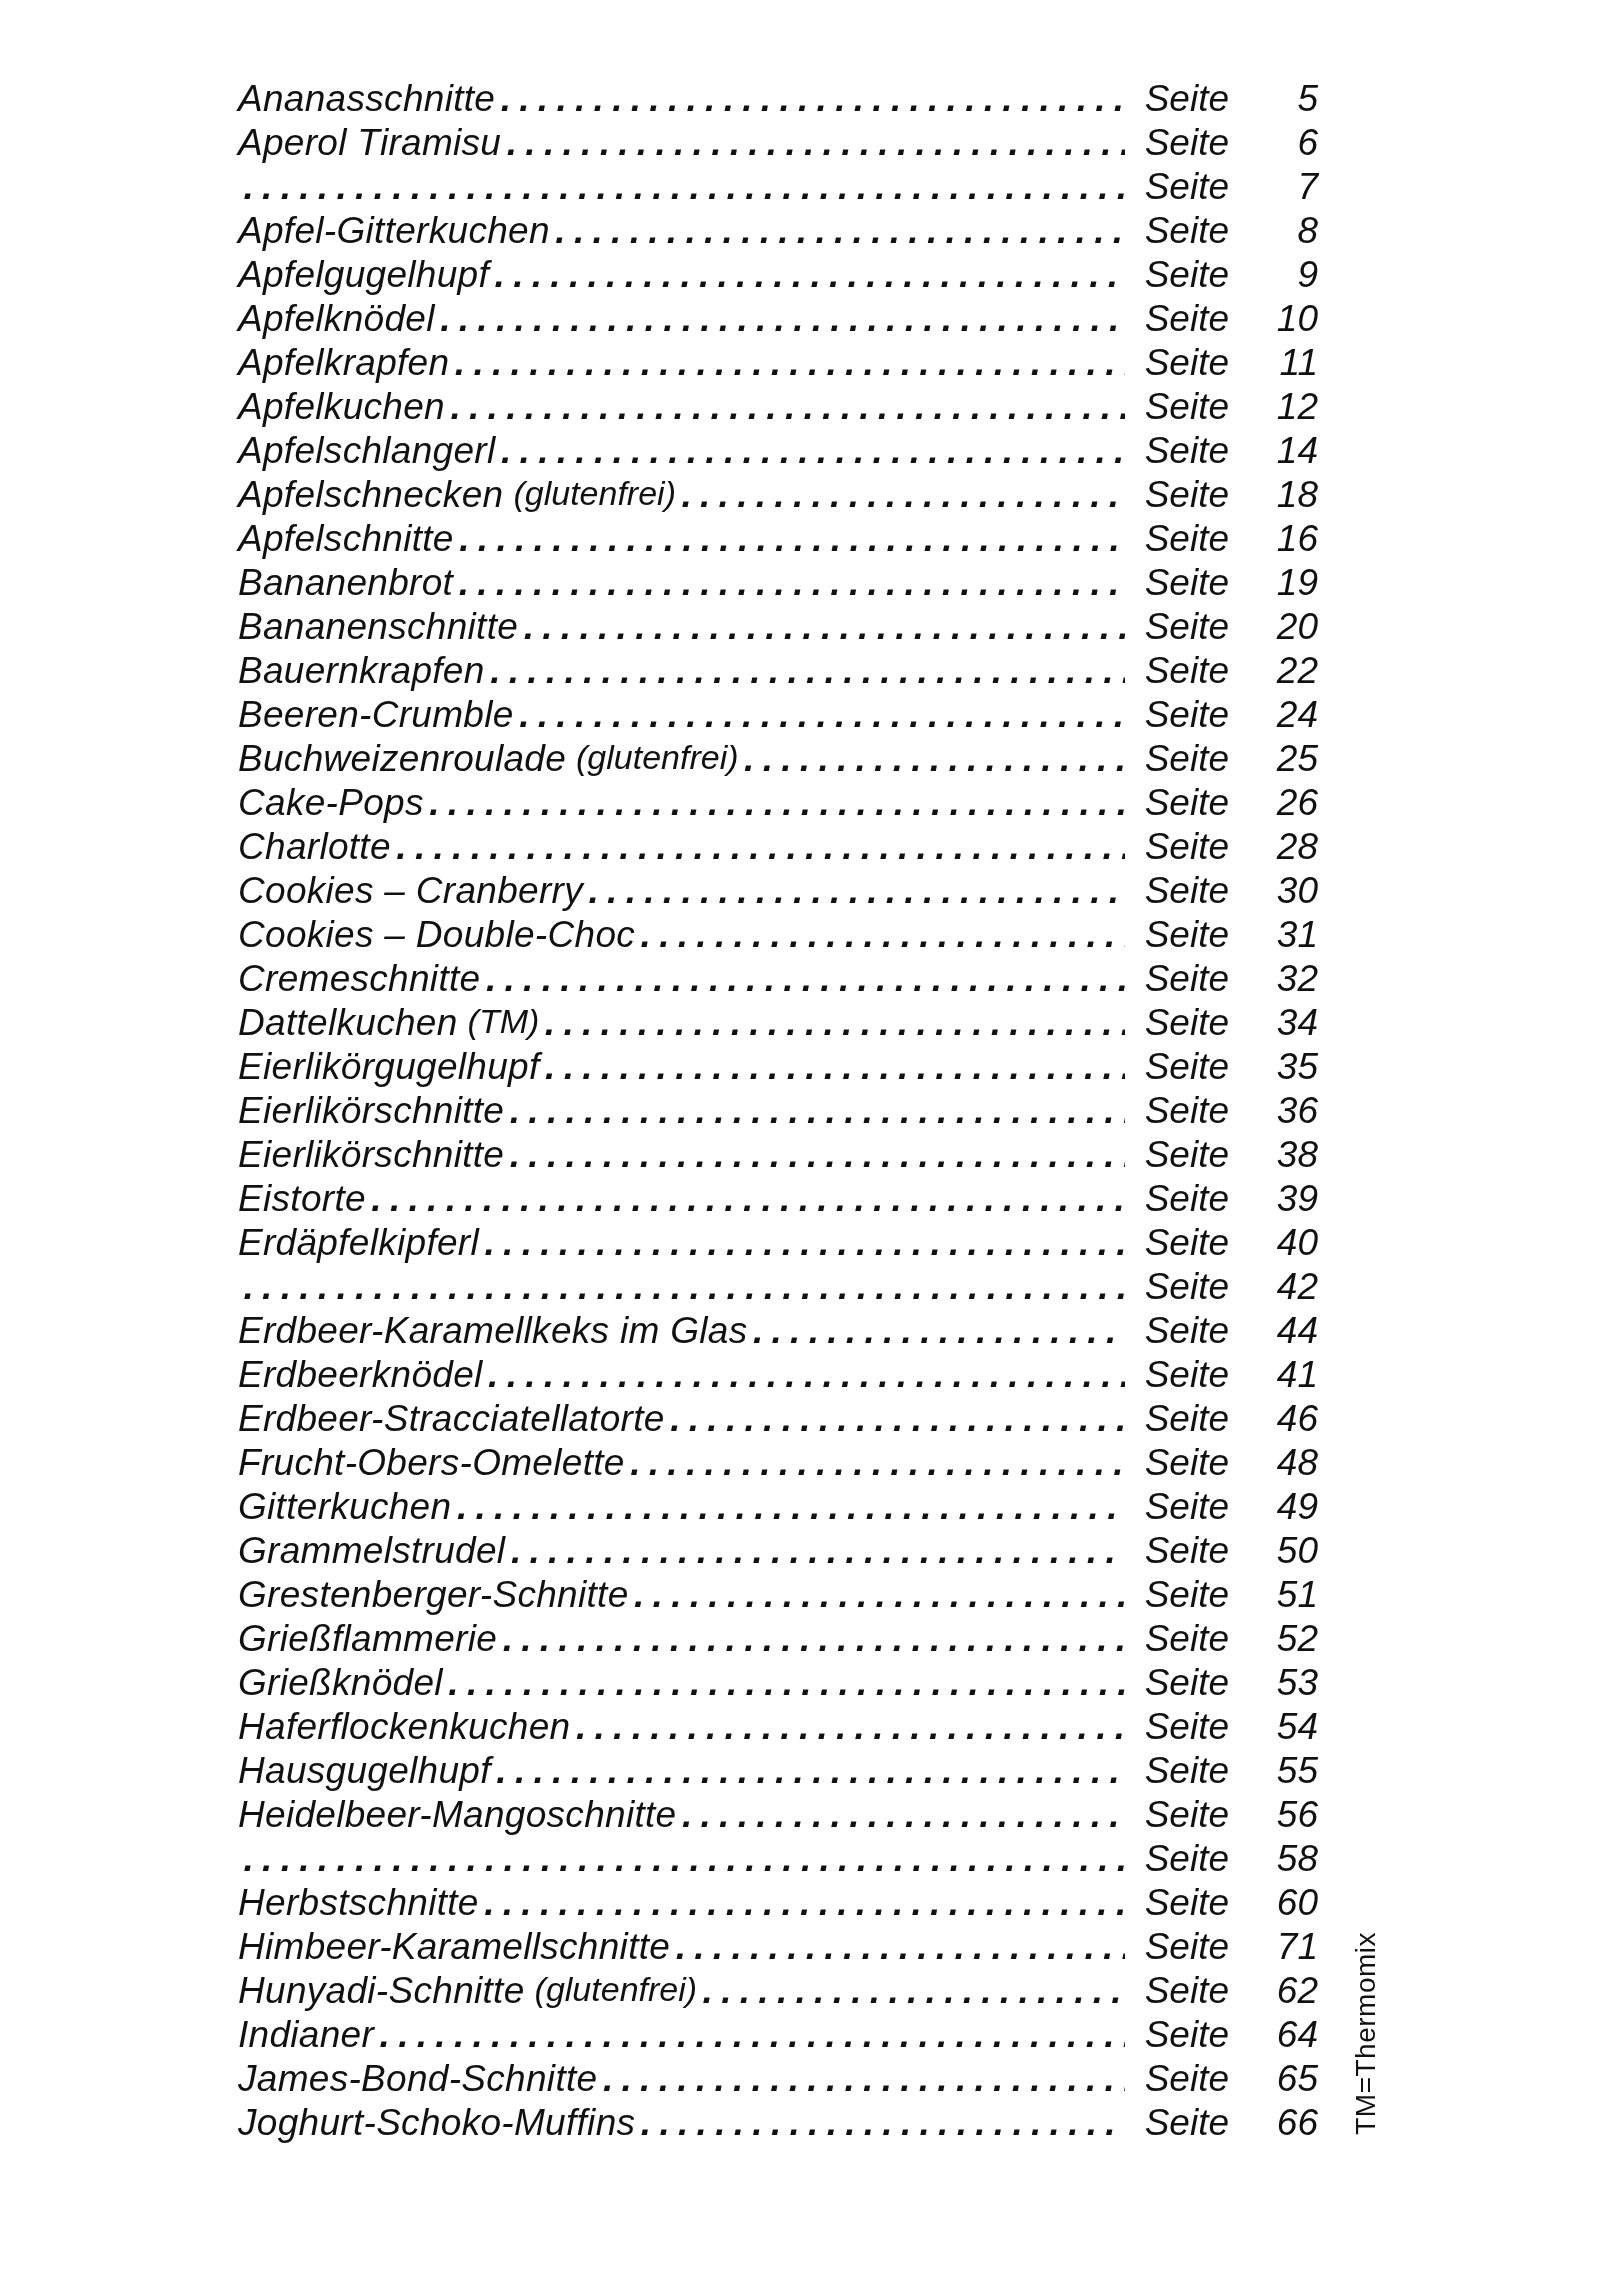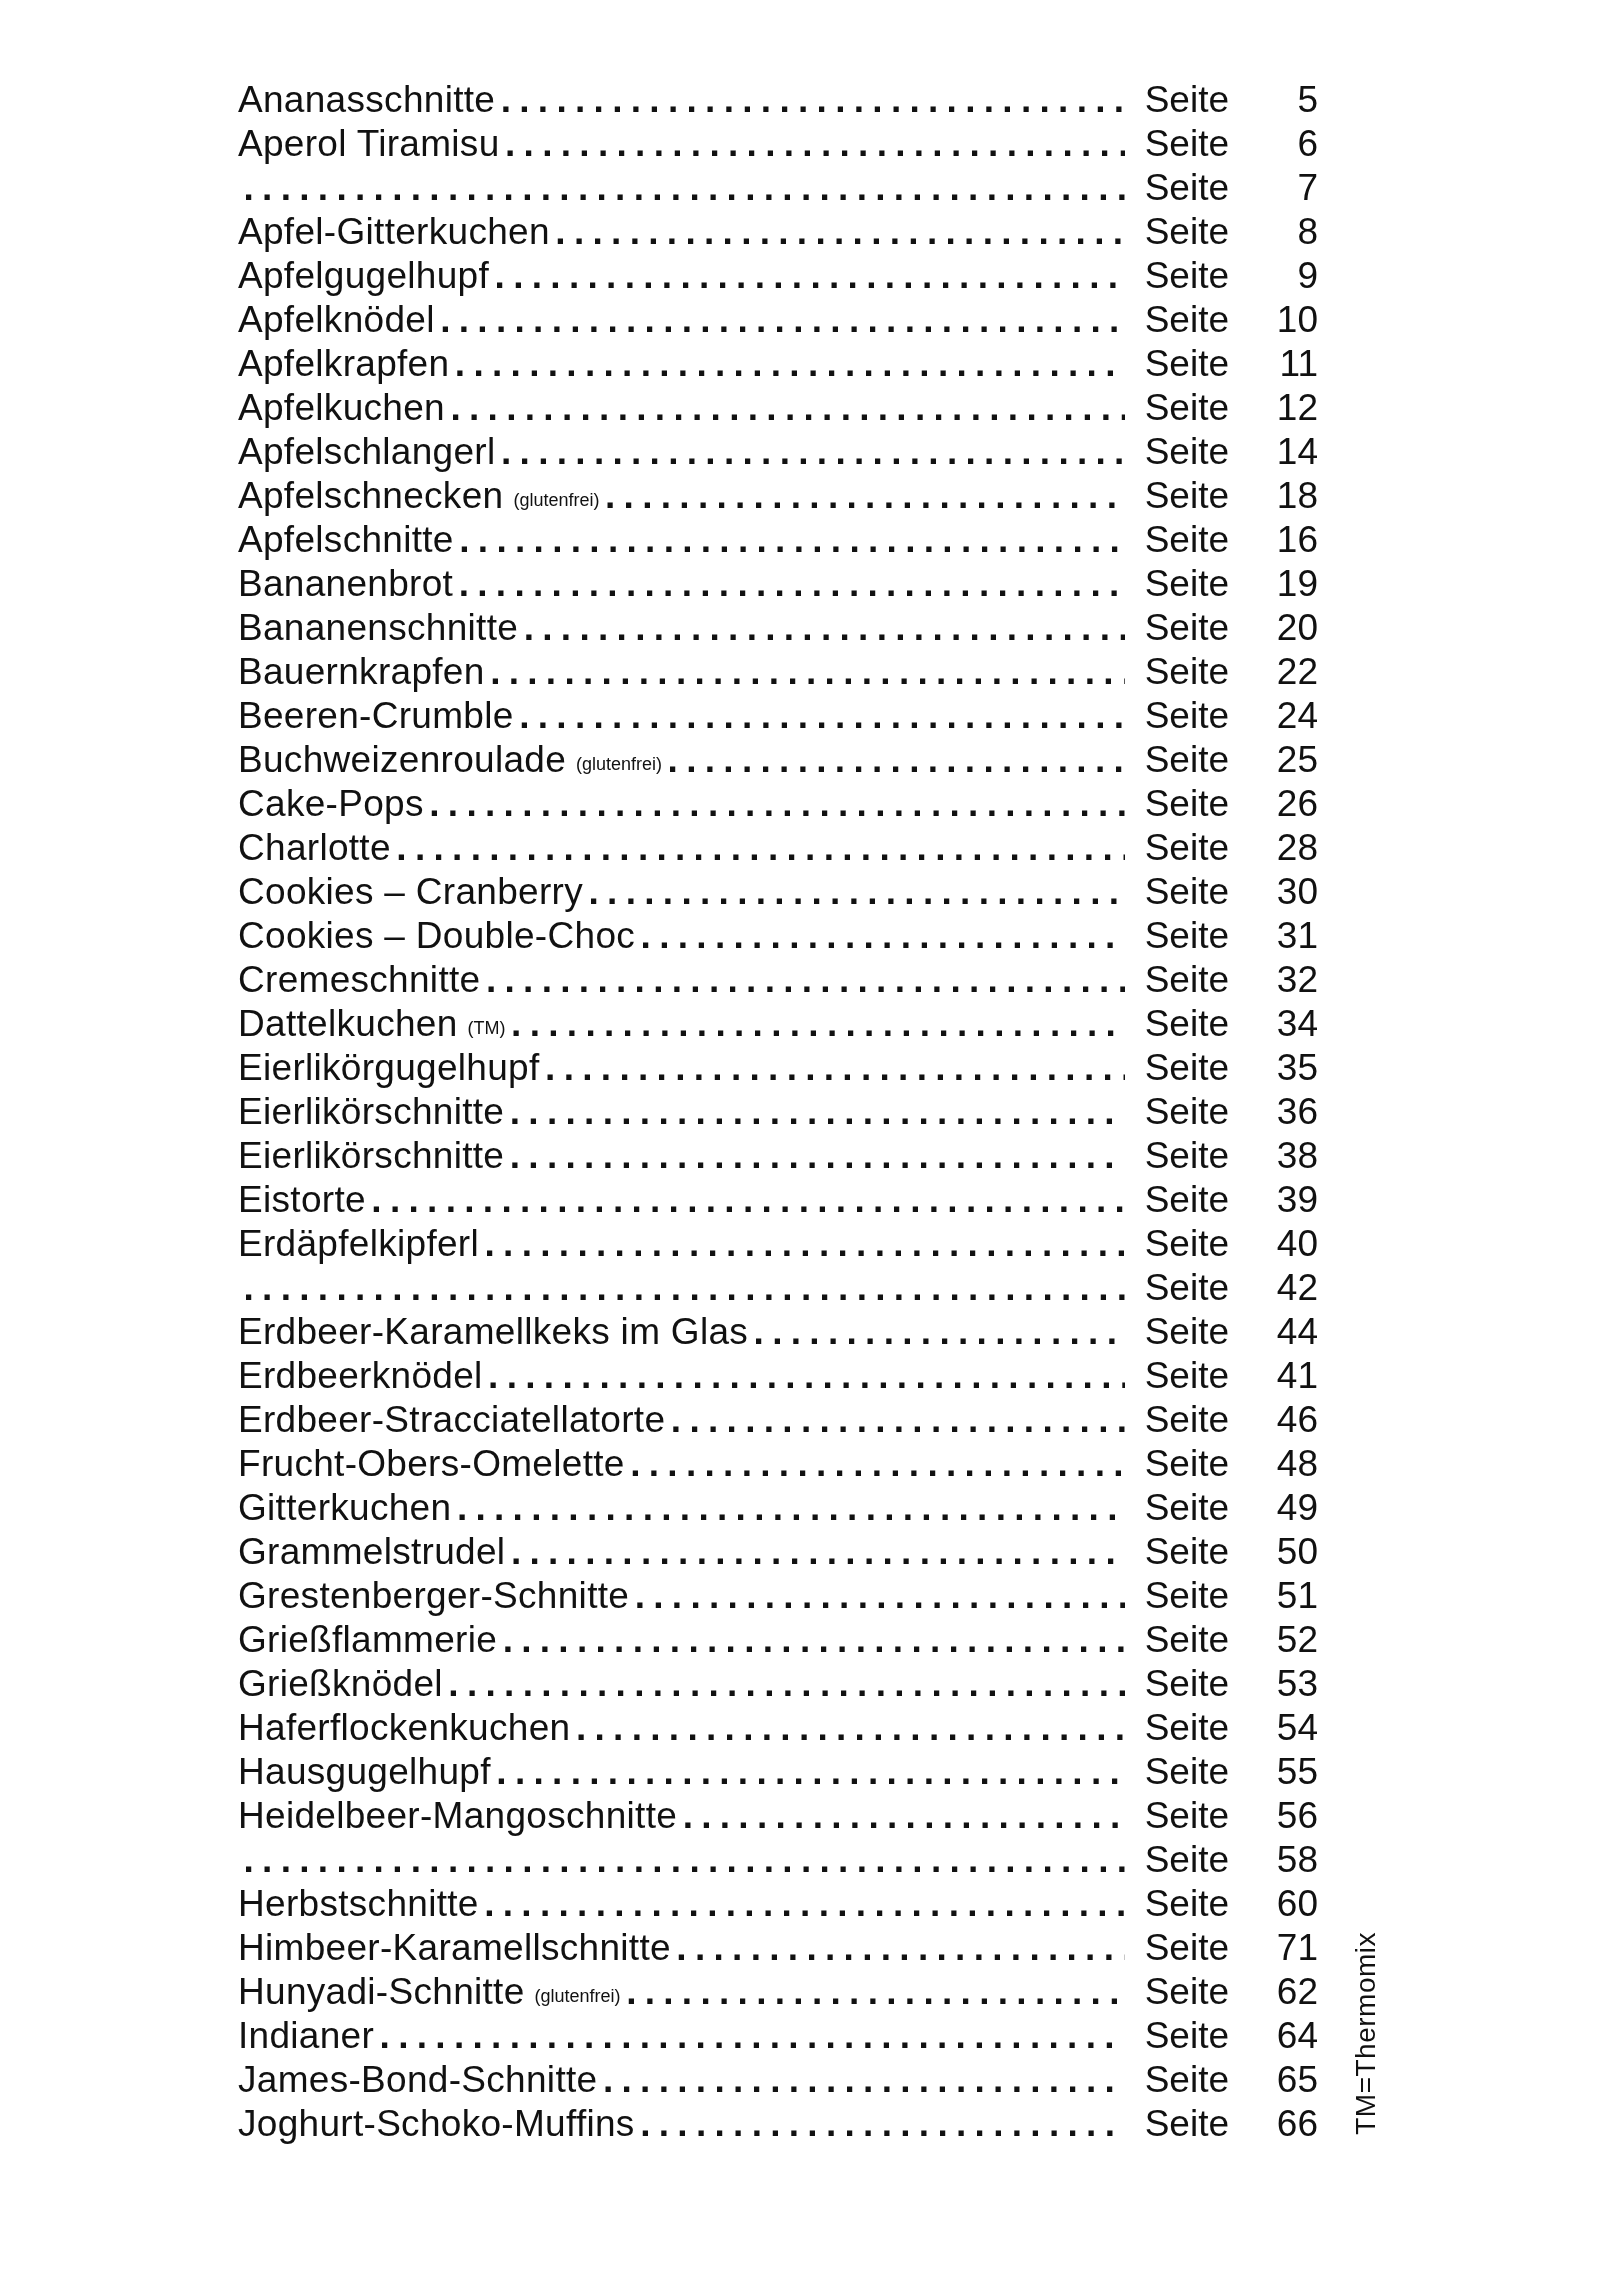--- a/index.html
+++ b/index.html
@@ -17,34 +17,34 @@
     overflow: hidden;
   }
   .toc {
     position: absolute;
     left: 238px;
     top: 78px;
     width: 1080px;
   }
   .row {
     display: flex;
-    align-items: center;
+    align-items: flex-start;
     height: 44px;
     white-space: nowrap;
+    font-style: italic;
   }
   .title {
     font-size: 37px;
     letter-spacing: 0.3px;
     flex: 0 0 auto;
   }
   .note {
-    font-size: 18px;
+    font-size: 34px;
     margin-left: 10px;
     flex: 0 0 auto;
-    margin-top: 9px;
   }
   .note:empty { display: none; }
   .leader {
     flex: 1 1 auto;
     overflow: hidden;
     margin-left: 5.5px;
     min-width: 18.5px;
   }
   .leader::after {
     content: "..................................................................................................";

